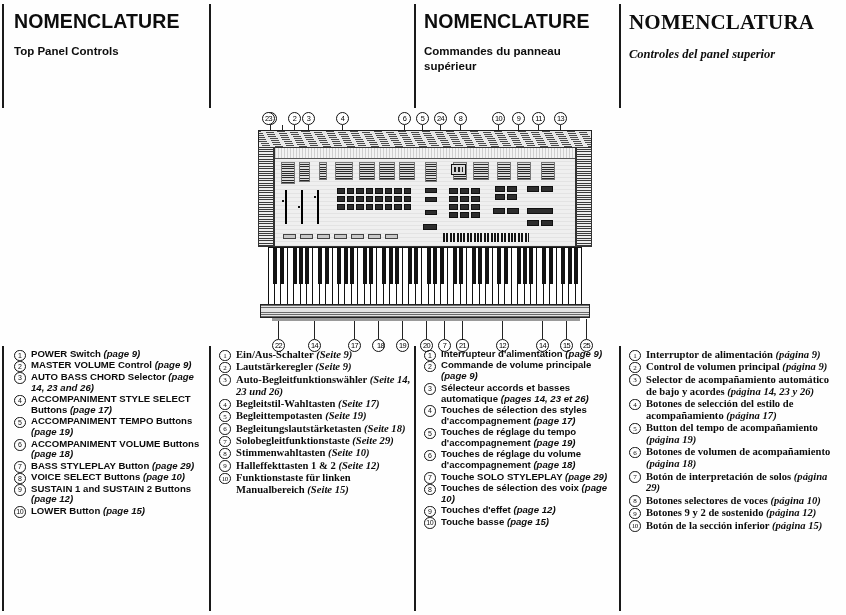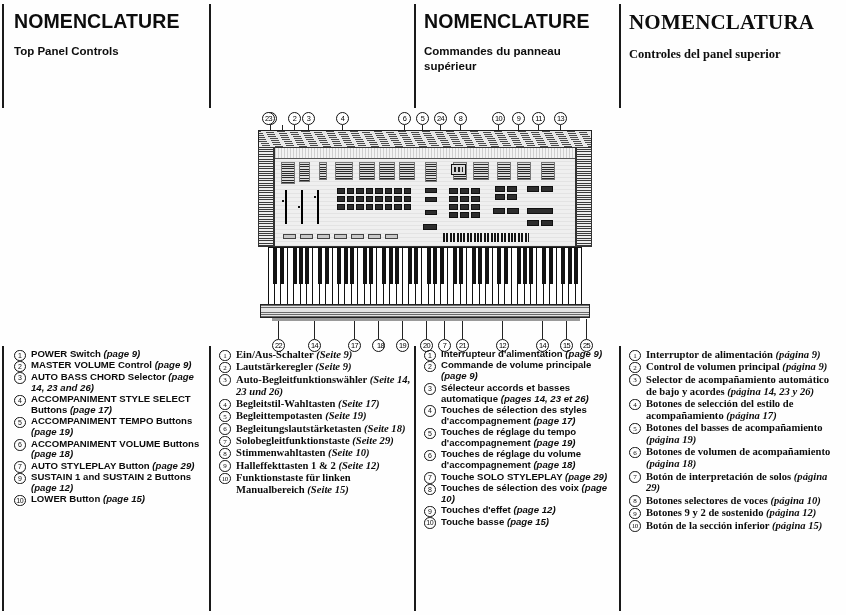--- a/index.html
+++ b/index.html
@@ -57,20 +57,21 @@
   .hsub {
     margin-top: 11px;
     font-size: 11.5px;
     font-weight: bold;
     line-height: 1.32;
     color: #0d0d0d;
   }
   .hsub.serif {
     font-family: "Liberation Serif", serif;
     font-size: 12.5px;
+    font-style: italic;
   }
 
   
   #illus {
     position: absolute;
     left: 250px; top: 112px;
     width: 350px; height: 225px;
   }
   .callout-row { position: absolute; width: 350px; height: 20px; }
   .callout-top { top: 0px; }
@@ -304,21 +305,21 @@
         <div class="cnum" style="left: 98px; top: 7px;">17</div>
         <div class="cline" style="left: 104.2px; top: -23px; height: 30px;"></div>
         <div class="cnum" style="left: 122px; top: 7px; text-align: right;">18</div>
         <div class="cline" style="left: 128.2px; top: -15px; height: 22px;"></div>
         <div class="cnum" style="left: 146px; top: 7px;">19</div>
         <div class="cline" style="left: 152.2px; top: -19px; height: 26px;"></div>
         <div class="cnum" style="left: 170px; top: 7px;">20</div>
         <div class="cline" style="left: 176.2px; top: -23px; height: 30px;"></div>
         <div class="cnum" style="left: 188px; top: 7px;">7</div>
         <div class="cline" style="left: 194.2px; top: -15px; height: 22px;"></div>
-        <div class="cnum" style="left: 206px; top: 7px;">21</div>
+        <div class="cnum" style="left: 206px; top: 7px; border-radius: 6px;">21</div>
         <div class="cline" style="left: 212.2px; top: -19px; height: 26px;"></div>
         <div class="cnum" style="left: 246px; top: 7px;">12</div>
         <div class="cline" style="left: 252.2px; top: -17px; height: 24px;"></div>
         <div class="cnum" style="left: 286px; top: 7px;">14</div>
         <div class="cline" style="left: 292.2px; top: -21px; height: 28px;"></div>
         <div class="cnum" style="left: 310px; top: 7px;">15</div>
         <div class="cline" style="left: 316.2px; top: -17px; height: 24px;"></div>
         <div class="cnum" style="left: 330px; top: 7px;">25</div>
         <div class="cline" style="left: 336.2px; top: -13px; height: 20px;"></div>
       </div>
@@ -512,21 +513,22 @@
 
   <div class="lists">
     <div class="lcol c0">
       <ol class="items" id="list-english">
           <li><span class="marker">1</span><span>POWER Switch </span><span class="pg">(page 9)</span></li>
           <li><span class="marker">2</span><span>MASTER VOLUME Control </span><span class="pg">(page 9)</span></li>
           <li><span class="marker">3</span><span>AUTO BASS CHORD Selector </span><span class="pg">(page 14, 23 and 26)</span></li>
           <li><span class="marker">4</span><span>ACCOMPANIMENT STYLE SELECT Buttons </span><span class="pg">(page 17)</span></li>
           <li><span class="marker">5</span><span>ACCOMPANIMENT TEMPO Buttons </span><span class="pg">(page 19)</span></li>
           <li><span class="marker">6</span><span>ACCOMPANIMENT VOLUME Buttons </span><span class="pg">(page 18)</span></li>
-          <li><span class="marker">7</span><span>AUTO STYLEPLAY Button </span><span class="pg">(page 29)</span></li>
+          <li><span class="marker">7</span><span>BASS STYLEPLAY Button </span><span class="pg">(page 29)</span></li>
+          <li><span class="marker">8</span><span>VOICE SELECT Buttons </span><span class="pg">(page 10)</span></li>
           <li><span class="marker">9</span><span>SUSTAIN 1 and SUSTAIN 2 Buttons </span><span class="pg">(page 12)</span></li>
           <li><span class="marker">10</span><span>LOWER  Button </span><span class="pg">(page 15)</span></li>
         </ol>
     </div>
     <div class="lcol c1 serifcol">
       <ol class="items" id="list-german">
           <li><span class="marker">1</span><span>Ein/Aus-Schalter </span><span class="pg">(Seite 9)</span></li>
           <li><span class="marker">2</span><span>Lautstärkeregler </span><span class="pg">(Seite 9)</span></li>
           <li><span class="marker">3</span><span>Auto-Begleitfunktionswähler </span><span class="pg">(Seite 14, 23 und 26)</span></li>
           <li><span class="marker">4</span><span>Begleitstil-Wahltasten </span><span class="pg">(Seite 17)</span></li>
@@ -551,21 +553,21 @@
           <li><span class="marker">9</span><span>Touches d'effet </span><span class="pg">(page 12)</span></li>
           <li><span class="marker">10</span><span>Touche basse </span><span class="pg">(page 15)</span></li>
         </ol>
     </div>
     <div class="lcol c3 serifcol">
       <ol class="items" id="list-spanish">
           <li><span class="marker">1</span><span>Interruptor de alimentación </span><span class="pg">(página 9)</span></li>
           <li><span class="marker">2</span><span>Control de volumen principal </span><span class="pg">(página 9)</span></li>
           <li><span class="marker">3</span><span>Selector de acompañamiento automático de bajo y acordes </span><span class="pg">(página 14, 23 y 26)</span></li>
           <li><span class="marker">4</span><span>Botones de selección del estilo de acompañamiento </span><span class="pg">(página 17)</span></li>
-          <li><span class="marker">5</span><span>Botones del basses de acompañamiento </span><span class="pg">(página 19)</span></li>
+          <li><span class="marker">5</span><span>Button del tempo de acompañamiento </span><span class="pg">(página 19)</span></li>
           <li><span class="marker">6</span><span>Botones de volumen de acompañamiento </span><span class="pg">(página 18)</span></li>
           <li><span class="marker">7</span><span>Botón de interpretación de solos </span><span class="pg">(página 29)</span></li>
           <li><span class="marker">8</span><span>Botones selectores de voces </span><span class="pg">(página 10)</span></li>
           <li><span class="marker">9</span><span>Botones 9 y 2 de sostenido </span><span class="pg">(página 12)</span></li>
           <li><span class="marker">10</span><span>Botón de la sección inferior </span><span class="pg">(página 15)</span></li>
         </ol>
     </div>
   </div>
 
 </div>

